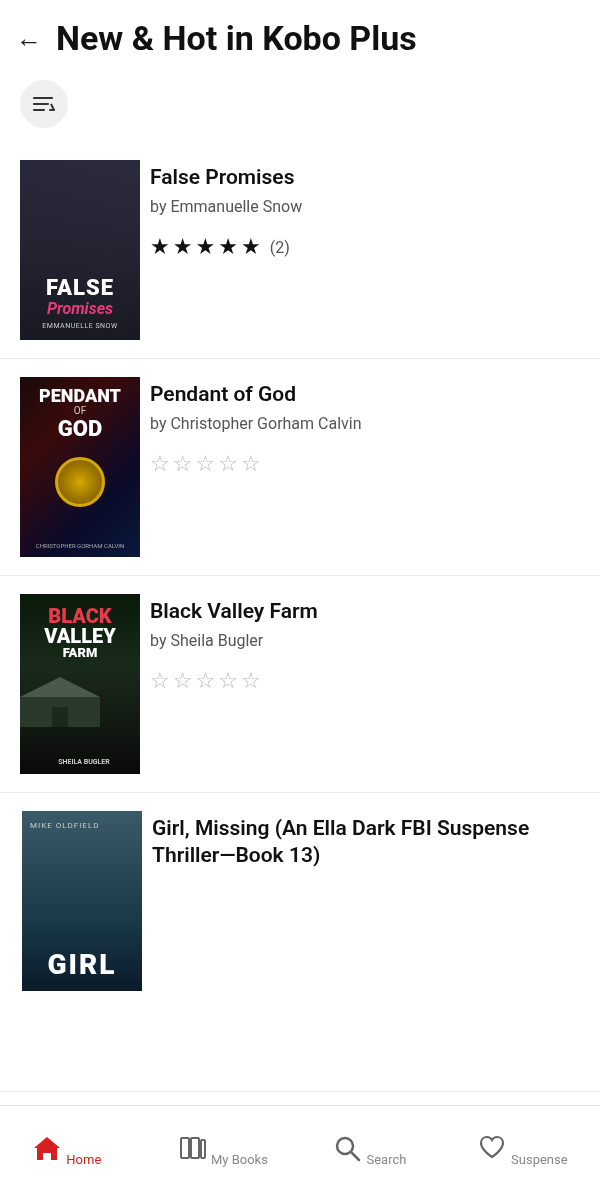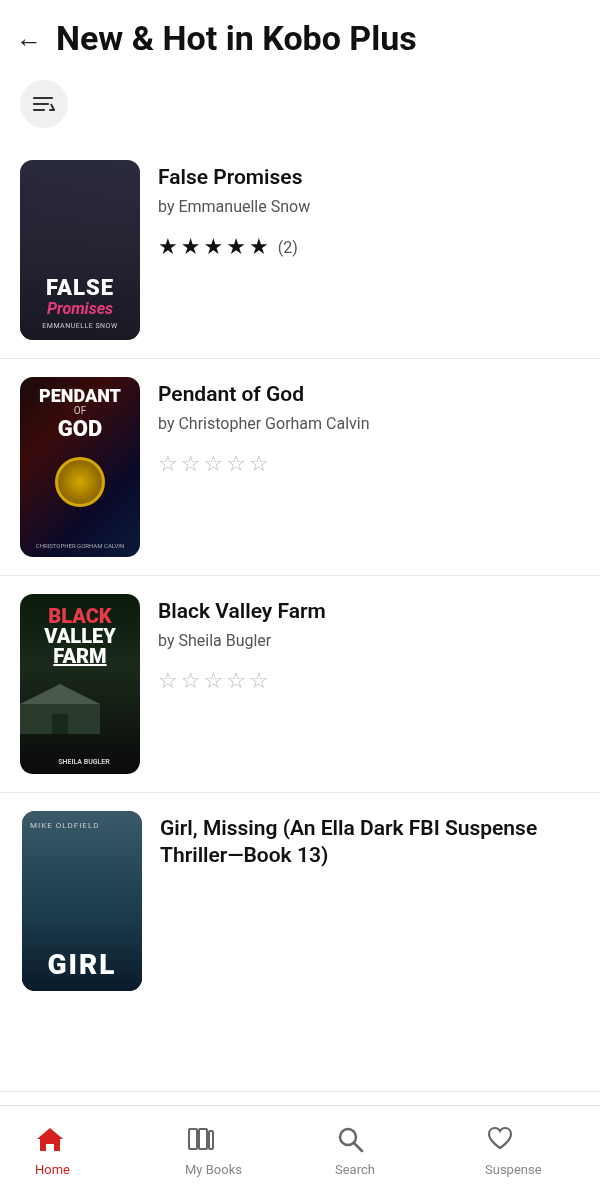--- a/index.html
+++ b/index.html
@@ -58,23 +58,23 @@
       display: flex;
       align-items: flex-start;
       padding: 18px 20px;
       border-bottom: 1px solid #e8e8e8;
       cursor: pointer;
     }
     .book-cover {
       width: 120px;
       height: 180px;
       flex-shrink: 0;
-      border-radius: 13px;
+      border-radius: 0;
       overflow: hidden;
-      margin-right: 18px;
+      margin-right: 10px;
       background: #ccc;
     }
 
     
     .cover-false-promises {
       background: linear-gradient(160deg, #2a2a3a 0%, #3a3a4a 40%, #4a4a5a 100%);
       position: relative;
       display: flex;
       flex-direction: column;
       align-items: center;
@@ -180,25 +180,24 @@
       color: #e83a4a;
       line-height: 1;
     }
     .cover-bv-valley {
       font-size: 20px;
       font-weight: 900;
       color: #fff;
       line-height: 1;
     }
     .cover-bv-farm {
-      font-size: 20px;
-      font-weight: 900;
-      color: #fff;
-      line-height: 1;
-      text-decoration: underline;
+      font-size: 13px;
+      font-weight: 900;
+      color: #fff;
+      line-height: 1;
     }
     .cover-bv-author {
       font-size: 7px;
       color: #ccc;
       position: absolute;
       bottom: 8px;
       left: 8px; right: 0;
       text-align: center;
       text-transform: uppercase;
       font-weight: 700;
@@ -262,22 +261,22 @@
       width: 600px;
       height: 90px;
       background: #fff;
       border-top: 1px solid #e0e0e0;
       display: flex;
       align-items: center;
       justify-content: space-around;
     }
     .nav-item {
       display: flex;
-      flex-direction: column;
-      align-items: flex-start;
+      flex-direction: row;
+      align-items: flex-end;
       gap: 4px;
       cursor: pointer;
       min-width: 80px;
     }
     .nav-icon {
       font-size: 28px;
       line-height: 1;
     }
     .nav-label {
       font-size: 13px;

